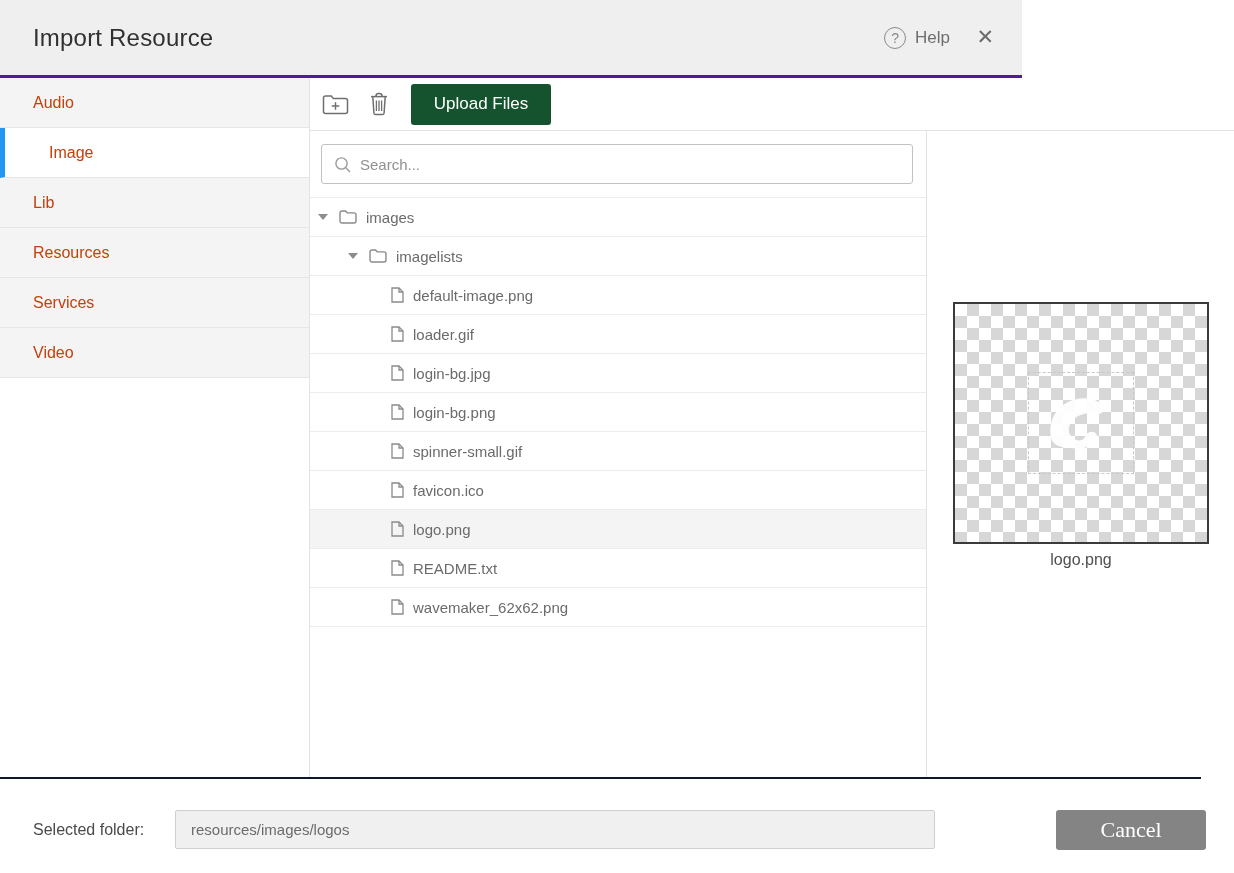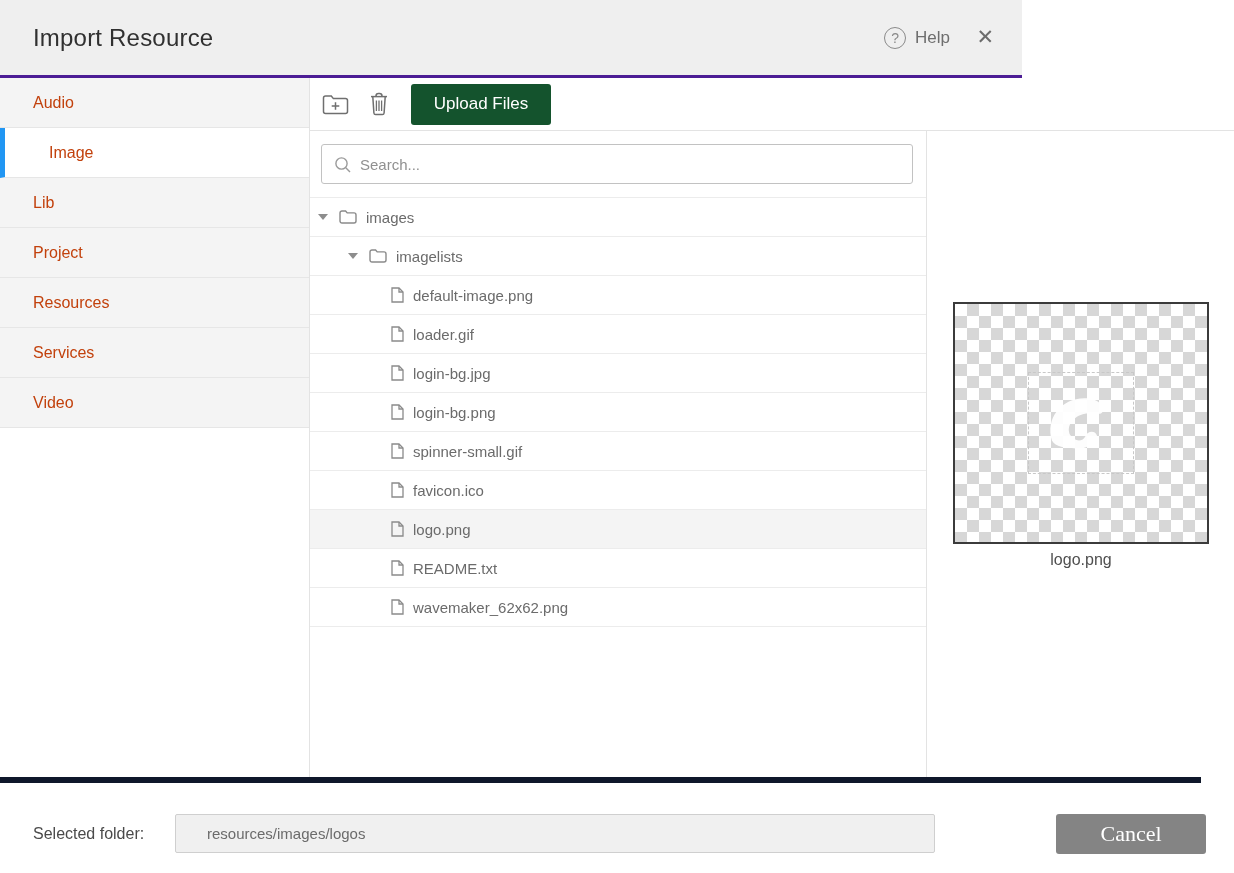--- a/index.html
+++ b/index.html
@@ -64,26 +64,26 @@
                    background:conic-gradient(#d7d7d7 25%, #ffffff 0 50%, #d7d7d7 0 75%, #ffffff 0);
                    background-size:24px 24px; }
   #marquee { position:absolute; left:50%; top:50%; transform:translate(-50%,-50%);
              width:106px; height:102px; border:1px dashed #c8c8c8; }
   #logo-image { position:absolute; left:50%; top:50%; transform:translate(-50%,-50%); }
   #preview-caption { position:absolute; left:26px; top:420px; width:256px; text-align:center;
                      font-size:16px; color:#4f4f4f; }
 
   
   #footer { position:absolute; top:777px; left:0; width:1201px; height:96px;
-            background:#fff; border-top:6px solid #0f172a; }
+            background:#fff; border-top:2px solid #0f172a; }
   #selected-folder-label { position:absolute; left:33px; top:31px; height:39px; line-height:39px;
                            font-size:16px; color:#4a4a4a; }
   #selected-folder-input { position:absolute; left:175px; top:31px; width:760px; height:39px;
                            background:#f0f0f0; border:1px solid #cfcfcf; border-radius:2px;
-                           padding-left:31px; font-size:15px; color:#6b6b6b; font-family:inherit; outline:none; }
+                           padding-left:15px; font-size:15px; color:#6b6b6b; font-family:inherit; outline:none; }
   #cancel-button { position:absolute; left:1056px; top:31px; width:150px; height:40px;
                    background:#848484; color:#fff; border:none; border-radius:3px;
                    font-size:22px; font-family:Liberation Serif, serif; cursor:pointer; }
 </style>
 </head>
 <body>
 
 <div id="dialog">
 
   <div id="header">
@@ -97,23 +97,20 @@
 
   <div id="sidebar">
     <div class="side-item">
         <span>Audio</span>
       </div>
     <div class="side-item selected">
         <span>Image</span>
       </div>
     <div class="side-item">
         <span>Lib</span>
-      </div>
-    <div class="side-item">
-        <span>Project</span>
       </div>
     <div class="side-item">
         <span>Resources</span>
       </div>
     <div class="side-item">
         <span>Services</span>
       </div>
     <div class="side-item">
         <span>Video</span>
       </div>

